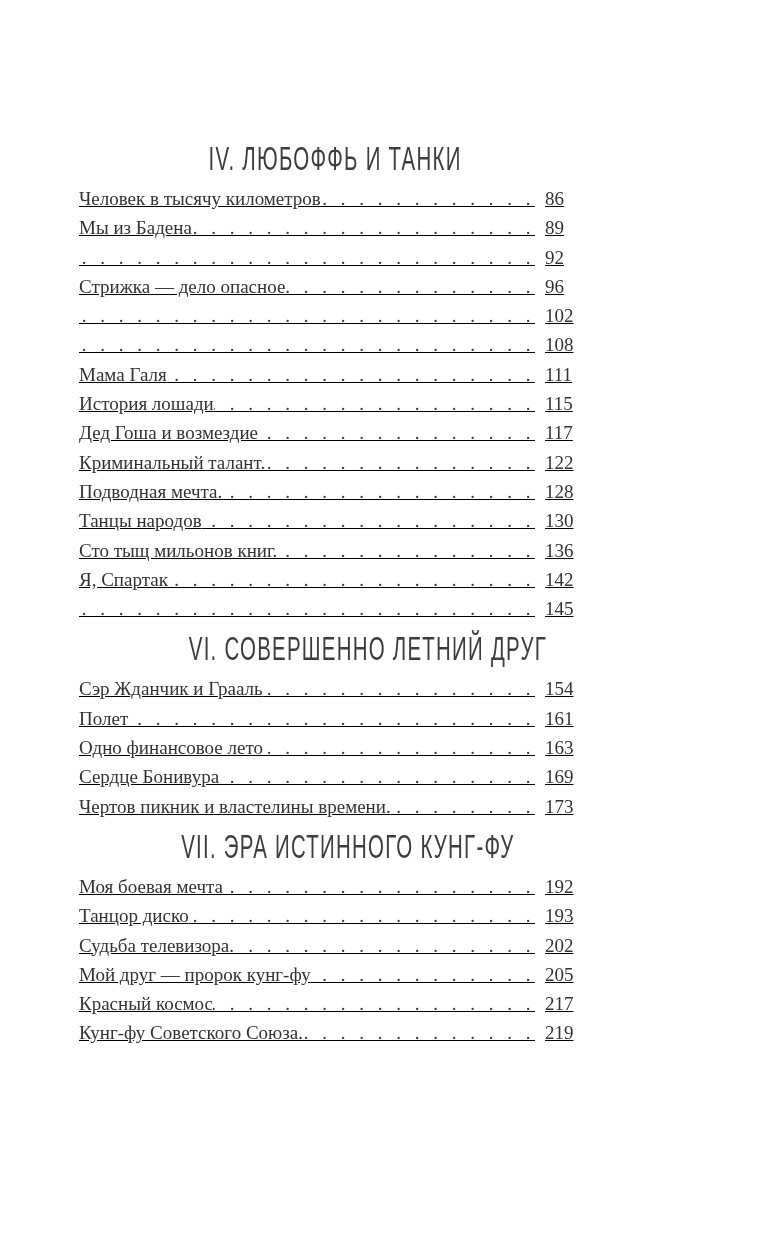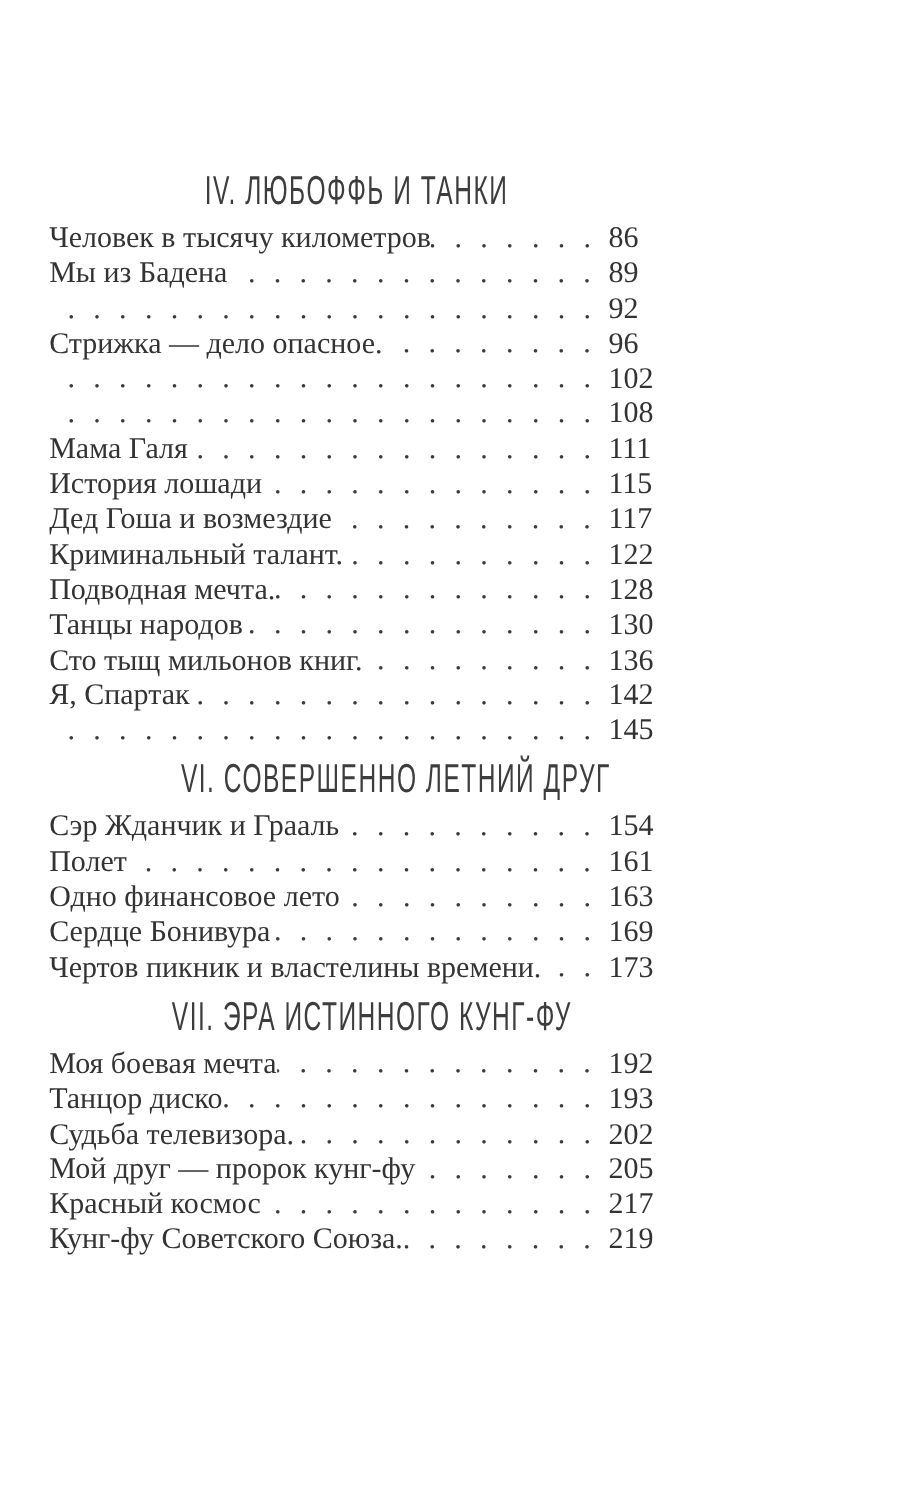--- a/index.html
+++ b/index.html
@@ -7,28 +7,29 @@
     padding: 0;
     background: #ffffff;
   }
   .page {
     position: relative;
     width: 768px;
     height: 1241px;
     background: #ffffff;
     overflow: hidden;
     box-sizing: border-box;
-    padding: 143px 66px 0 41px;
+    padding: 143px 66px 0 79px;
+    text-decoration: underline;
   }
   .toc {
     width: 512px;
   }
   .toc-section .entries {
     font-family: "Liberation Serif", serif;
-    font-size: 25px;
+    font-size: 19px;
     line-height: 29.3px;
     color: #333333;
   }
   .heading {
     margin: 10px 0 9px 0;
     height: 32px;
     line-height: 32px;
     text-align: center;
     font-weight: normal;
     white-space: nowrap;

